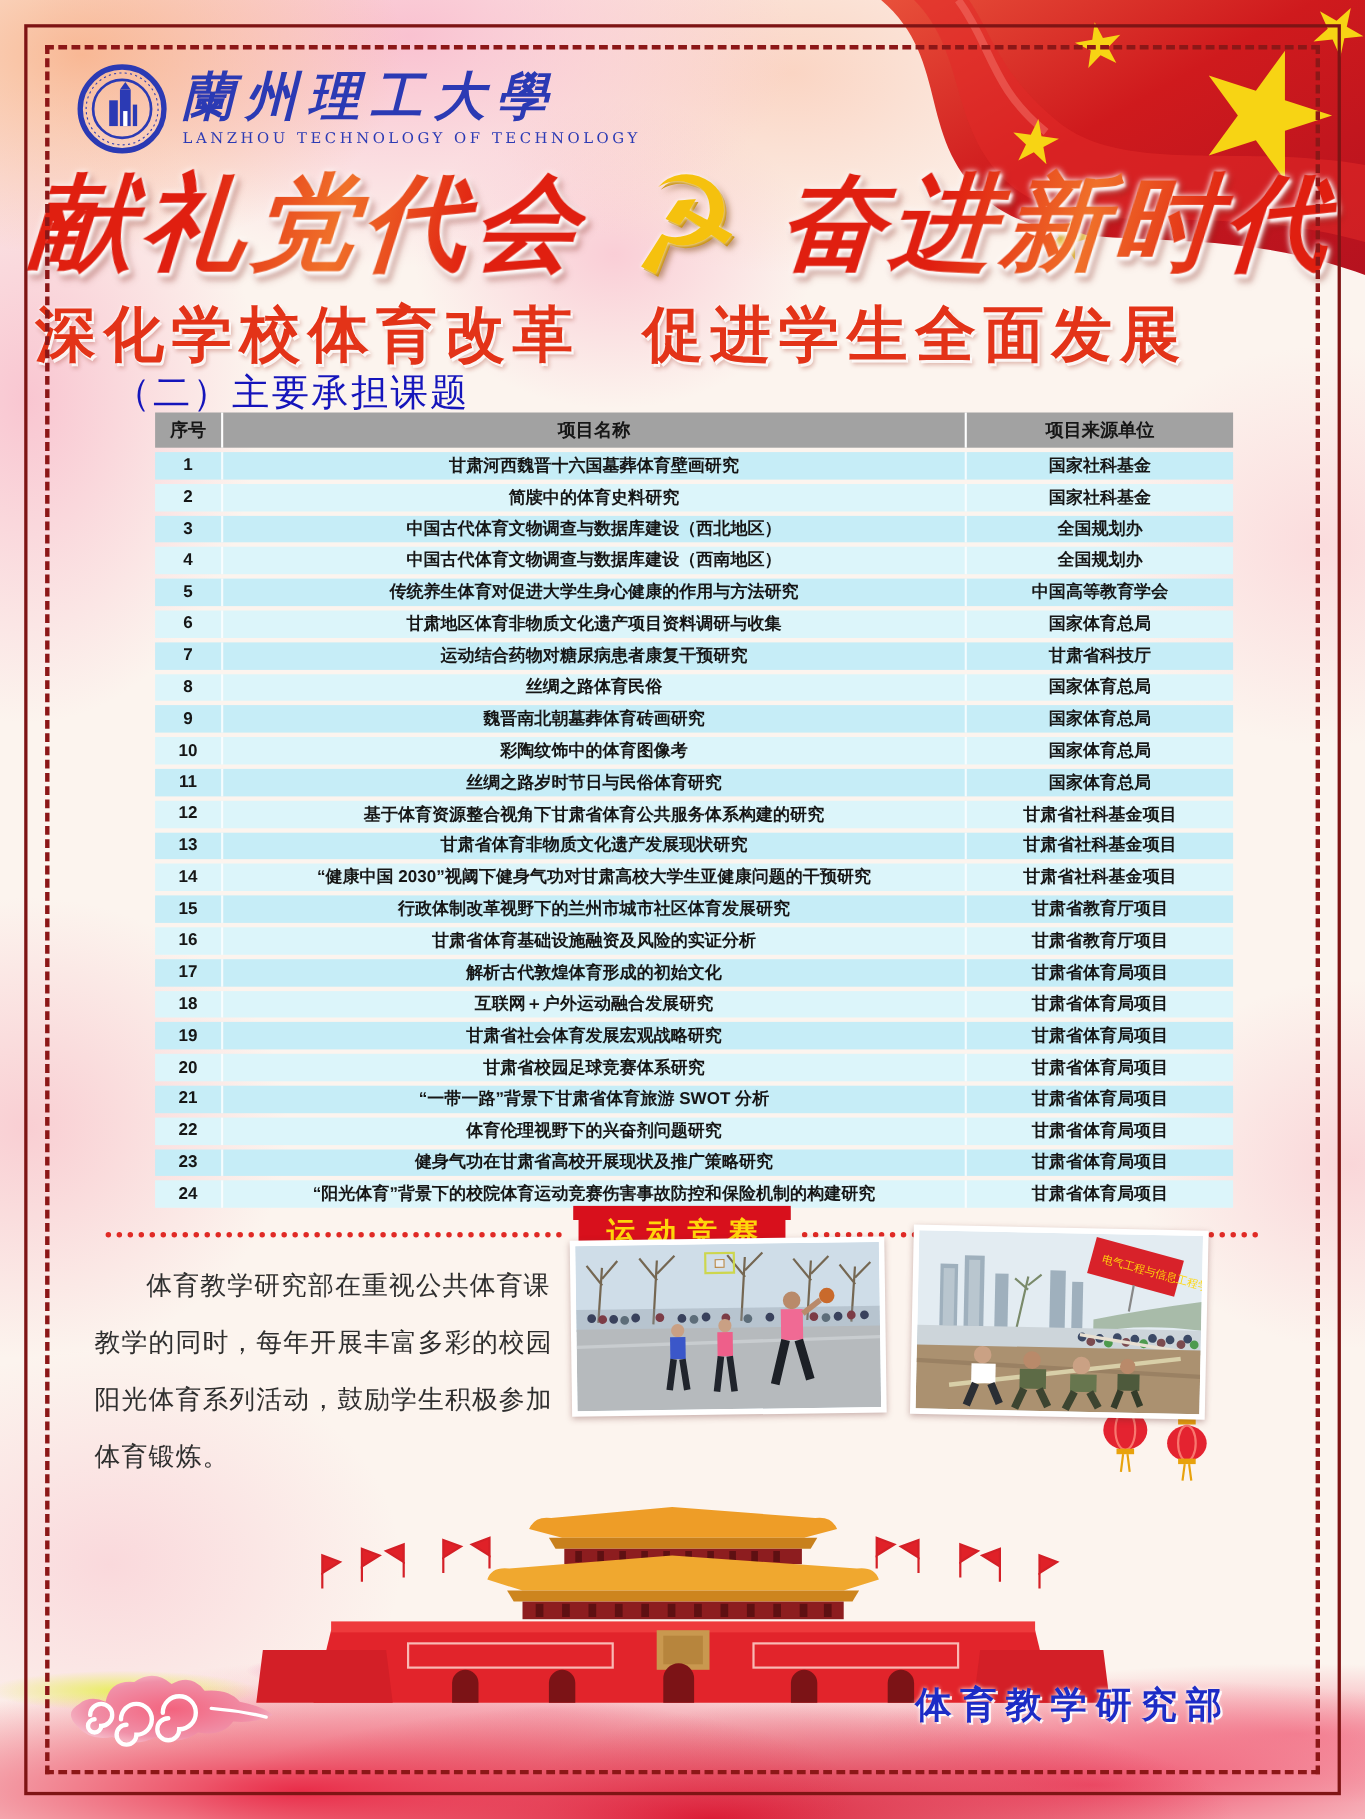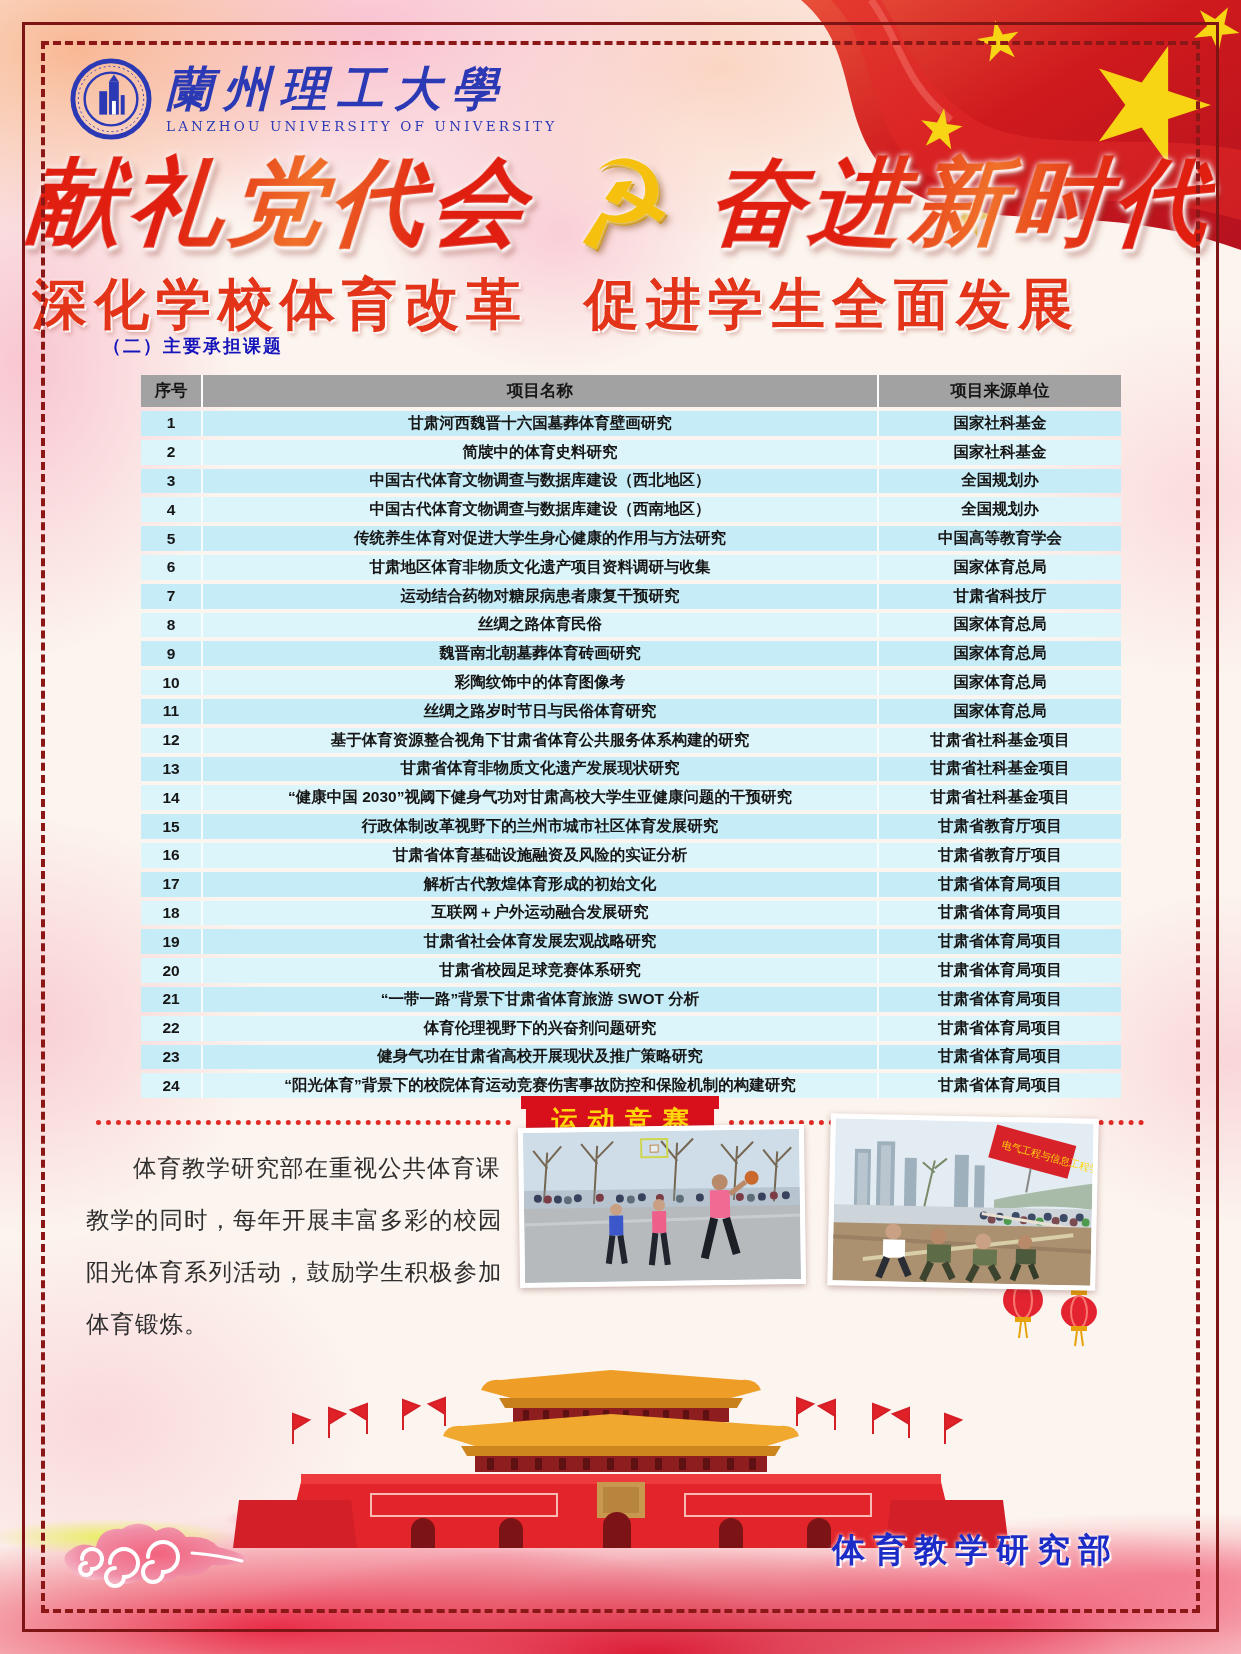--- a/index.html
+++ b/index.html
@@ -41,21 +41,21 @@
   }
   .party-emblem{font-size:118px;color:#f5c10e;line-height:1;
     text-shadow:0 0 4px #fff,2px 3px 0 #c98f06,4px 6px 6px rgba(120,60,0,.5);
     transform:rotate(-8deg);font-family:"DejaVu Sans",sans-serif;}
   .subtitle{position:absolute;top:268px;left:0;width:100%;text-align:left;z-index:5;
     font-size:55px;font-weight:900;color:#e33318;letter-spacing:7px;
     text-shadow:0 0 3px #fff,2px 2px 0 rgba(255,255,255,.85),3px 4px 4px rgba(150,30,10,.3);padding-left:32px;}
   .subtitle .gap{display:inline-block;width:56px;}
   
   .section-heading{position:absolute;top:334px;left:103px;z-index:5;
-    font-size:18px;font-weight:700;color:#1515bb;letter-spacing:2px;}
+    font-size:34px;font-weight:400;color:#1515bb;letter-spacing:2px;}
   
   .projects-table{position:absolute;top:371px;left:103px;width:980px;z-index:5;
     border-collapse:separate;border-spacing:0 4px;table-layout:fixed;padding-left:38px;}
   .projects-table th{background:#a2a2a2;color:#161616;font-size:16.5px;font-weight:900;
     height:30px;text-align:center;border-right:2px solid #fff;}
   .projects-table th:last-child{border-right:none;}
   .projects-table td{font-size:15.5px;font-weight:700;color:#161616;height:22.8px;
     text-align:center;overflow:hidden;white-space:nowrap;border-right:2px solid rgba(255,255,255,.8);}
   .projects-table td:last-child{border-right:none;}
   .projects-table tr.row:nth-child(odd) td{background:#c6edf7;}
@@ -124,21 +124,21 @@
       <circle cx="42" cy="42" r="27" fill="none" stroke="#2b3ab4" stroke-width="2.5"></circle>
       <circle cx="42" cy="42" r="33.5" fill="none" stroke="#2b3ab4" stroke-width="1" stroke-dasharray="2 3"></circle>
       <rect x="30" y="34" width="8" height="24" fill="#2b3ab4"></rect>
       <rect x="40" y="24" width="10" height="34" fill="#2b3ab4"></rect>
       <path d="M40 24 L45 17 L50 24 Z" fill="#2b3ab4"></path>
       <rect x="52" y="38" width="4" height="20" fill="#2b3ab4"></rect>
       <rect x="43" y="44" width="4" height="14" fill="#fff"></rect>
     </svg>
     <div class="logo-text">
       <div class="logo-cn">蘭州理工大學</div>
-      <div class="logo-en">LANZHOU UNIVERSITY OF UNIVERSITY</div>
+      <div class="logo-en">LANZHOU TECHNOLOGY OF TECHNOLOGY</div>
     </div>
   </div>
 
   <div class="title-row">
     <span class="title-text">献礼党代会</span>
     <span class="party-emblem">☭</span>
     <span class="title-text">奋进新时代</span>
   </div>
   <div class="subtitle">
     <span>深化学校体育改革</span><span class="gap"></span><span>促进学生全面发展</span>

